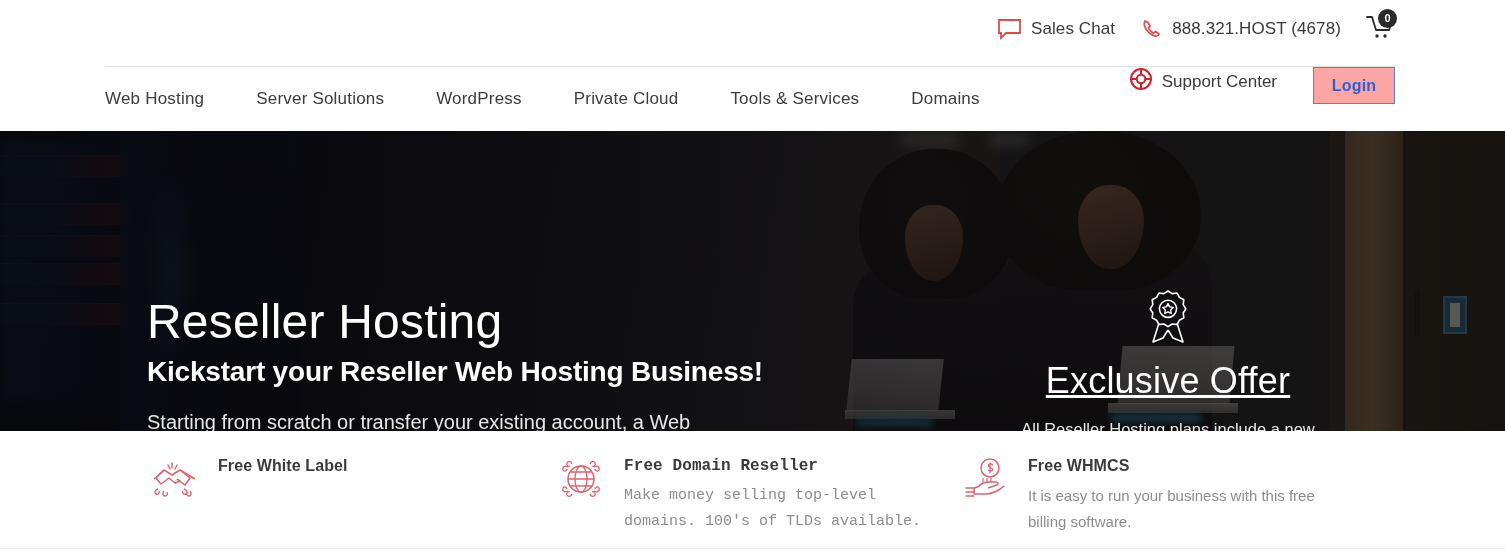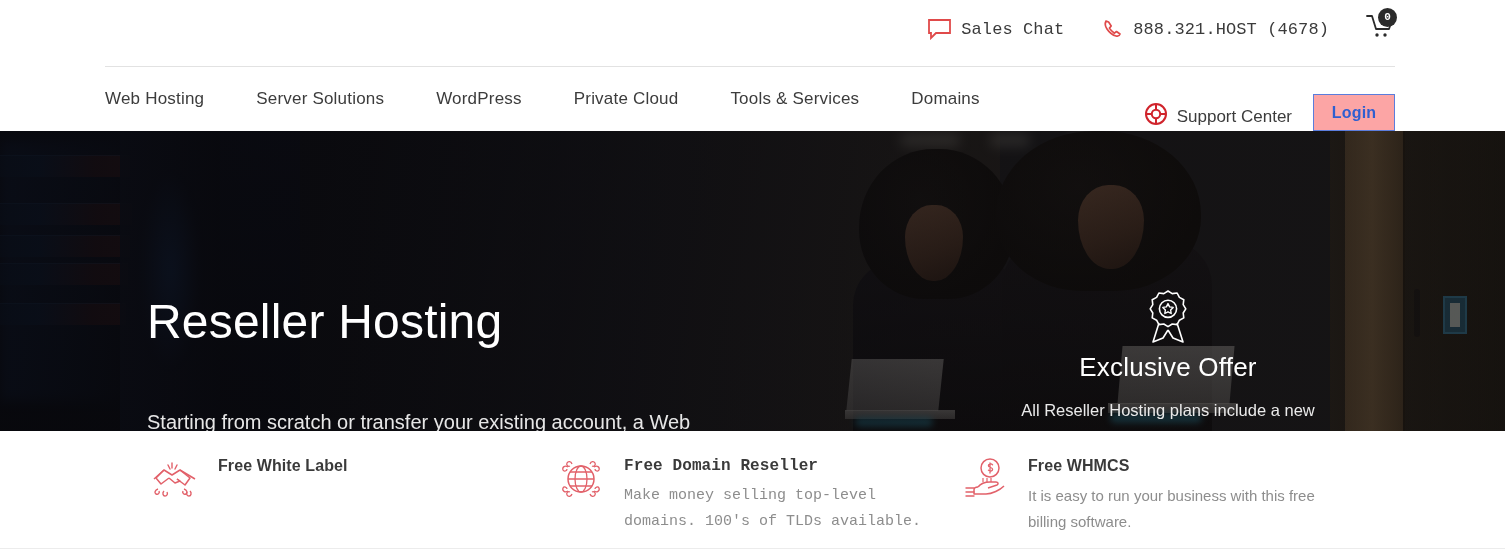--- a/index.html
+++ b/index.html
@@ -16,23 +16,22 @@
     background: #fff;
   }
   .logo {
     position: absolute; left: 105px; top: 10px;
     width: 160px; height: 48px;
   }
   .logo svg { display: block; }
 
   .topbar-right {
     position: absolute; right: 110px; top: 12px;
-    display: flex; gap: 12px;
+    display: flex; align-items: center; gap: 0;
     height: 34px;
-    font-family: Liberation Mono, monospace;
   }
   .tr-item {
     display: flex; align-items: center; gap: 9px;
     font-size: 17px; color: #3b3b3b; letter-spacing: .1px;
     margin-left: 26px; white-space: nowrap;
   }
   .tr-item:first-child { margin-left: 0; }
   .icon-red { color: #e04a4a; display: flex; align-items: center; }
 
   .cart-wrap { position: relative; margin-left: 24px; width: 30px; height: 32px; }
@@ -58,21 +57,21 @@
   .nav-left {
     position: absolute; left: 105px; top: 0; height: 64px;
     display: flex; align-items: center;
   }
   .nav-item {
     font-size: 17px; color: #3c3c3c; letter-spacing: .2px;
     margin-right: 52px; white-space: nowrap; cursor: pointer;
   }
   .nav-right {
     position: absolute; right: 110px; top: 0; height: 64px;
-    display: flex; align-items: flex-end; gap: 1px;
+    display: flex; align-items: flex-start; gap: 16px;
   }
   .support-center {
     display: flex; align-items: center; gap: 9px;
     font-size: 17px; color: #3b3b3b; white-space: nowrap;
     margin-right: 20px;
   }
   .login-btn {
     border: 1px solid #5b7ddc; background: #fca5a5;
     color: #2f5fd0; font-size: 16px; font-weight: bold;
     width: 82px; height: 37px;
@@ -208,21 +207,21 @@
     position: absolute; left: 147px; top: 272px; width: 722px;
     font-size: 20px; line-height: 1.95; color: #e7e7e7;
     text-align: justify; text-justify: inter-word;
   }
   .hero-body span { display: block; }
 
   
   .offer { position: absolute; left: 998px; top: 155px; width: 340px; text-align: center; }
   .offer-badge { display: flex; justify-content: center; margin-bottom: 2px; }
   .offer-title {
-    font-size: 26px; color: #fff; letter-spacing: .2px; margin-top: 2px;
+    font-size: 36px; color: #fff; letter-spacing: .2px; margin-top: 10px; text-decoration: underline;
   }
   .offer-text {
     margin-top: 14px; font-size: 16.5px; line-height: 1.62; color: #eaeaea;
     padding: 0 4px;
   }
 
   
   .features {
     position: absolute; left: 0; top: 431px; width: 1505px; height: 121px;
     background: #fff;
@@ -354,20 +353,21 @@
     <div class="door-seam"></div>
     <div class="door-handle"></div>
     <div class="wall-panel"></div>
 
     <div class="hero-scrim"></div>
   </div>
 
   <div class="hero-content">
 
     <h1 class="hero-title">Reseller Hosting</h1>
+    <div class="hero-sub">Kickstart your Reseller Web Hosting Business!</div>
     <div class="hero-body">
       <span>Starting from scratch or transfer your existing account, a Web</span>
 
     </div>
 
     <div class="offer">
       <div class="offer-badge">
         <svg width="58" height="64" viewBox="0 0 58 64">
           <path d="M29 5 l4.2 2.6 4.9-.6 2.3 4.4 4.4 2.3 -.6 4.9 2.6 4.2 -2.6 4.2 .6 4.9 -4.4 2.3 -2.3 4.4 -4.9-.6 -4.2 2.6 -4.2-2.6 -4.9 .6 -2.3-4.4 -4.4-2.3 .6-4.9 -2.6-4.2 2.6-4.2 -.6-4.9 4.4-2.3 2.3-4.4 4.9 .6 Z" fill="none" stroke="#ffffff" stroke-width="1.6" stroke-linejoin="round"></path>
           <circle cx="29" cy="22.8" r="8.6" fill="none" stroke="#ffffff" stroke-width="1.6"></circle>

